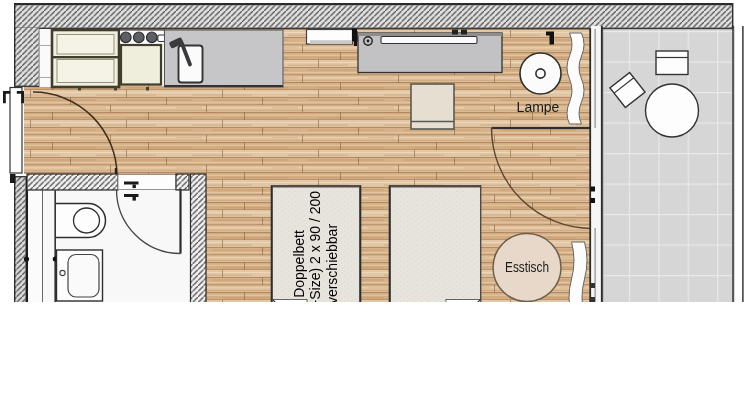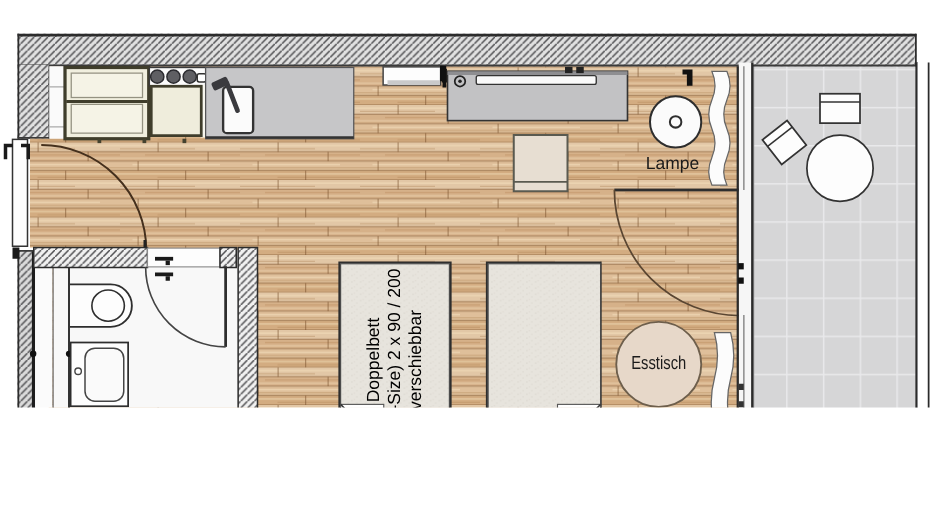--- a/index.html
+++ b/index.html
@@ -1,16 +1,16 @@
 <!DOCTYPE html>
 <html><head>
 <meta charset="utf-8">
 <style>
 html,body{margin:0;padding:0;background:#ffffff;}
-#plan{position:relative;width:747px;height:302px;overflow:hidden;font-family:"Liberation Sans",sans-serif;margin-top:24px;}
+#plan{position:relative;width:747px;height:302px;overflow:hidden;font-family:"Liberation Sans",sans-serif;}
 </style>
 </head>
 <body>
 <div id="plan">
 <svg width="747" height="420" viewBox="0 0 747 420" xmlns="http://www.w3.org/2000/svg">
 <defs>
 <pattern id="wood" patternUnits="userSpaceOnUse" width="96" height="30">
   <rect x="0" y="0" width="96" height="30" fill="#dcba93"></rect>
   <rect x="0" y="0" width="96" height="7.5" fill="#e2c7a6"></rect>
   <rect x="0" y="7.5" width="96" height="7.5" fill="#d6b189"></rect>

